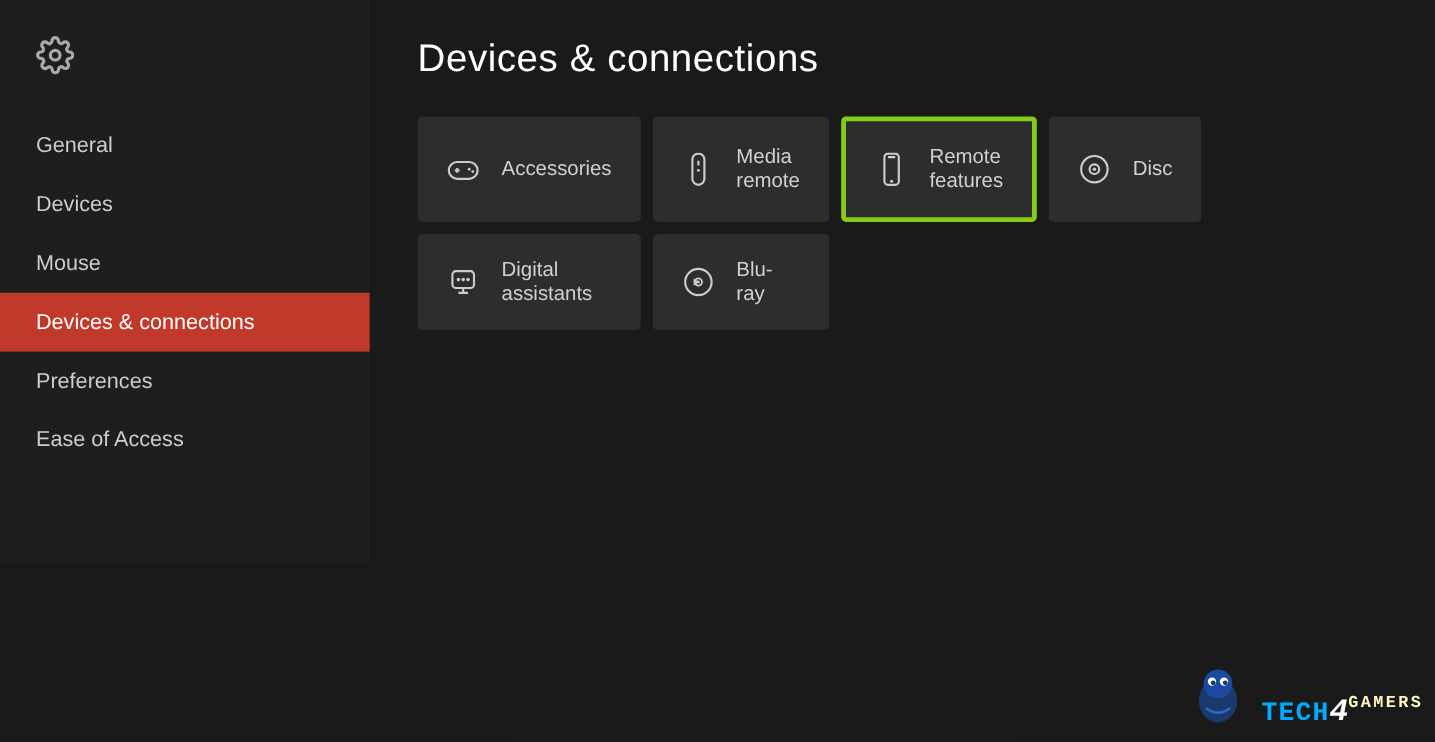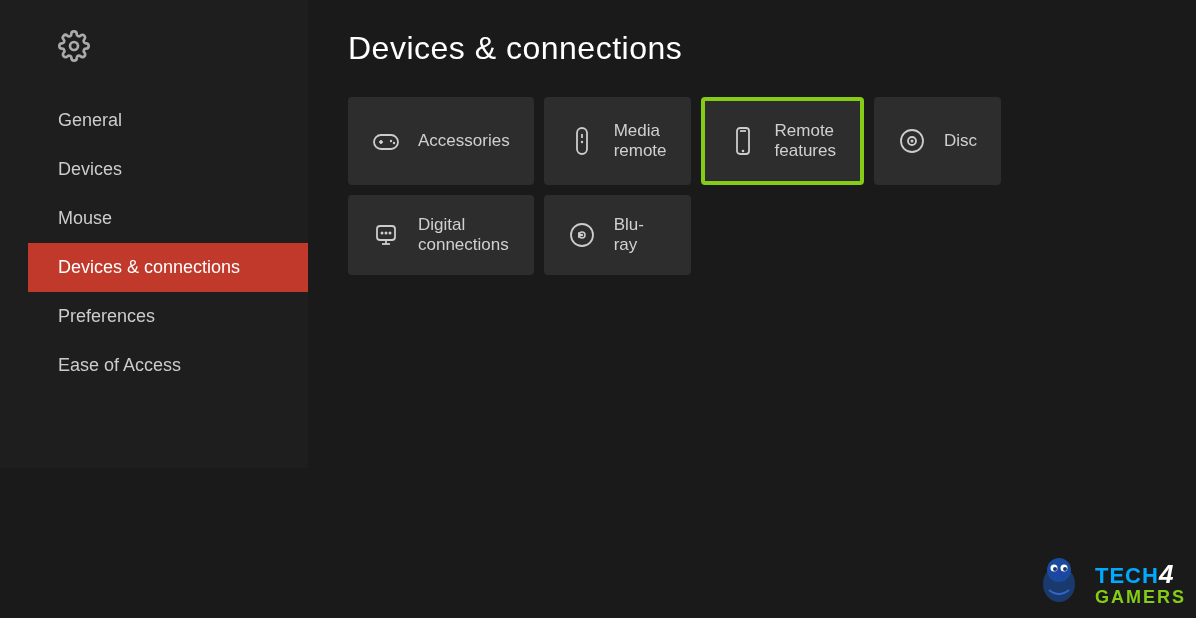--- a/index.html
+++ b/index.html
@@ -16,21 +16,20 @@
 
     
     .sidebar {
       width: 308px;
       min-width: 308px;
       background-color: #1e1e1e;
       display: flex;
       flex-direction: column;
       padding-top: 20px;
       height: 468px;
-      padding-left: 28px;
     }
 
     .sidebar-gear {
       padding: 10px 30px 20px 30px;
     }
 
     .gear-icon-svg {
       width: 32px;
       height: 32px;
       color: #cccccc;
@@ -212,21 +211,21 @@
       <div class="grid-item-icon">
         <svg width="26" height="26" viewBox="0 0 26 26" fill="none" stroke="#cccccc" stroke-width="1.8">
           <rect x="4" y="4" width="18" height="14" rx="3"></rect>
           <line x1="9" y1="22" x2="17" y2="22"></line>
           <line x1="13" y1="18" x2="13" y2="22"></line>
           <circle cx="9" cy="11" r="1.5" fill="#cccccc" stroke="none"></circle>
           <circle cx="13" cy="11" r="1.5" fill="#cccccc" stroke="none"></circle>
           <circle cx="17" cy="11" r="1.5" fill="#cccccc" stroke="none"></circle>
         </svg>
       </div>
-      <span class="grid-item-label">Digital connections</span>
+      <span class="grid-item-label">Digital assistants</span>
     </div>
 
     <div class="grid-item">
       <div class="grid-item-icon">
         <svg width="26" height="26" viewBox="0 0 26 26" fill="none" stroke="#cccccc" stroke-width="1.8">
           <circle cx="13" cy="13" r="11"></circle>
           <path d="M9 10 L9 16 L14 13 Z" fill="#cccccc" stroke="none"></path>
           <circle cx="13" cy="13" r="3" stroke="#cccccc" stroke-width="1.5"></circle>
           <circle cx="13" cy="13" r="1.2" fill="#cccccc" stroke="none"></circle>
         </svg>
@@ -245,20 +244,20 @@
 
     <ellipse cx="28" cy="32" rx="16" ry="18" fill="#1a3a6e"></ellipse>
     <circle cx="28" cy="18" r="12" fill="#1a4a9e"></circle>
     <circle cx="23" cy="16" r="3.5" fill="white"></circle>
     <circle cx="33" cy="16" r="3.5" fill="white"></circle>
     <circle cx="24" cy="17" r="2" fill="#1a3a6e"></circle>
     <circle cx="34" cy="17" r="2" fill="#1a3a6e"></circle>
     <ellipse cx="28" cy="22" rx="5" ry="2.5" fill="#2244aa"></ellipse>
     <path d="M18 38 Q28 46 38 38" stroke="#3366cc" stroke-width="2" fill="none"></path>
   </svg>
-  <div style="display:flex;flex-direction:column;line-height:1.1;">
+  <div style="display:flex;line-height:1.1;font-family:Liberation Mono, monospace;">
     <div style="display:flex;align-items:baseline;gap:0px;">
       <span style="font-size:22px;font-weight:900;color:#00aaff;letter-spacing:1px;">TECH</span>
       <span style="font-size:26px;font-weight:900;color:#ffffff;font-style:italic;">4</span>
     </div>
-    <span style="font-size:18px;font-weight:900;color:#84cc16;letter-spacing:2px;">GAMERS</span>
+    <span style="font-size:14px;font-weight:900;color:#fef9c3;letter-spacing:2px;">GAMERS</span>
   </div>
 </div>
 
 </body></html>

